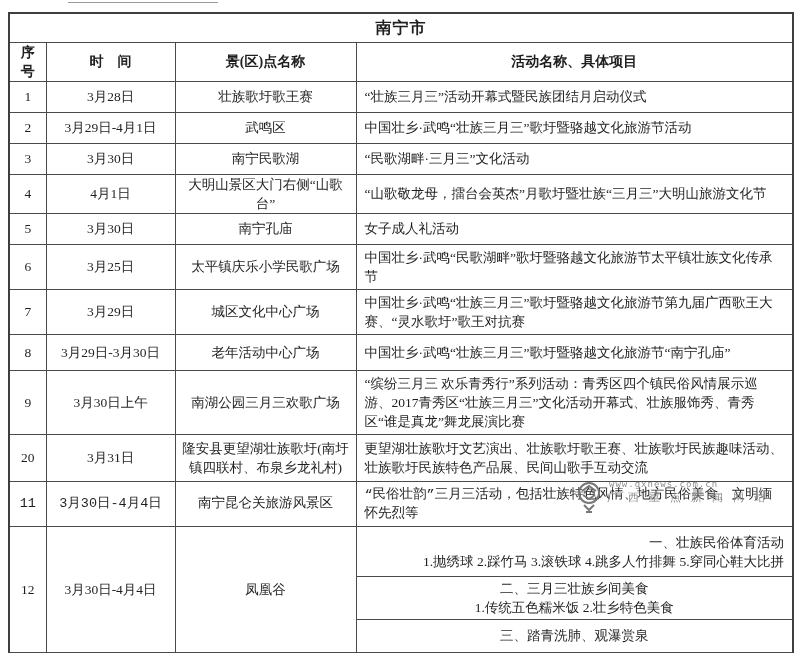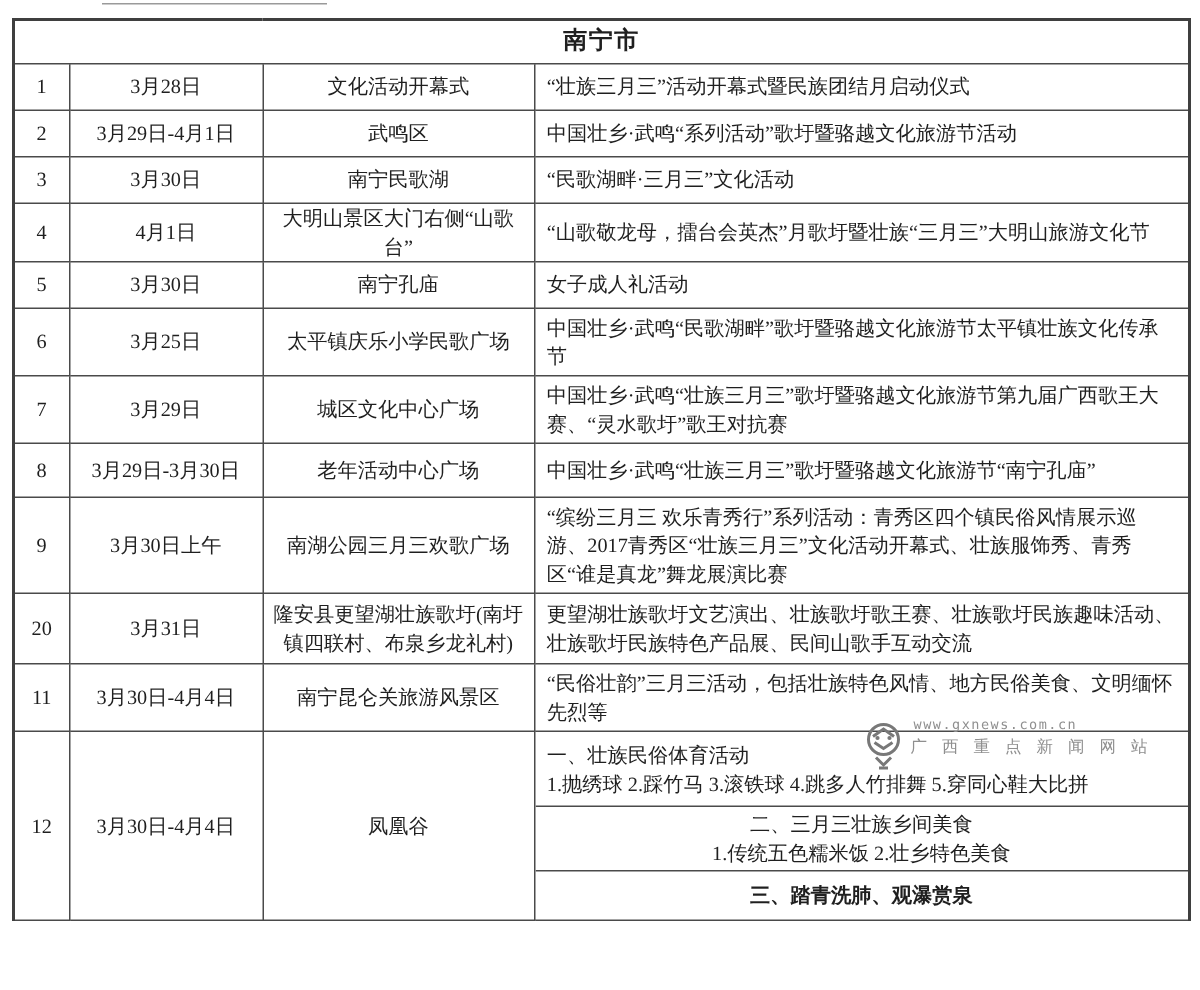--- a/index.html
+++ b/index.html
@@ -31,32 +31,32 @@
     text-align:center;font-weight:bold;font-size:14px;
   }
   .c-no,.c-time,.c-venue{text-align:center;}
   .c-act{text-align:left;padding:3px 8px;}
   .c-act-multi{padding:0;}
   .sub-act{
     display:flex;flex-direction:column;justify-content:center;
     padding:3px 8px;box-sizing:border-box;
   }
   .sub-act + .sub-act{border-top:1px solid #4a4a4a;text-align:center;}
-  .sub-a{height:48px;}
+  .sub-a{height:48px;align-items:flex-end;}
   .sub-b{height:43px;}
-  .sub-c{height:32px;font-weight:bold;}
+  .sub-c{height:32px;}
   
   .hr-title{height:29px;}
   .hr-head{height:29px;}
   .r-s{height:31px;}
   .r-7{height:43px;}
   .r-8{height:36px;}
   .r-9{height:58px;}
   .r-10{height:47px;}
-  .r-11{height:29px;}
+  .r-11{height:29px;font-family:Liberation Mono, monospace;}
   .r-12{height:126px;}
   
   .watermark{
     position:absolute;left:574px;top:479px;width:222px;height:40px;
     display:flex;align-items:flex-start;pointer-events:none;
   }
   .wm-logo{flex:0 0 auto;margin-top:2px;}
   .wm-text{flex:1;margin-left:3px;}
   .wm-line1{display:flex;align-items:baseline;white-space:nowrap;}
   .wm-name{
@@ -81,32 +81,38 @@
   <colgroup>
     <col style="width:37px">
       <col style="width:129px">
       <col style="width:181px">
       <col style="width:437px">
   </colgroup>
   <tbody>
     <tr class="hr-title">
       <td class="title-cell" colspan="4">南宁市</td>
     </tr>
+    <tr class="hr-head">
+      <td class="head-cell">序号</td>
+      <td class="head-cell">时　间</td>
+      <td class="head-cell">景(区)点名称</td>
+      <td class="head-cell">活动名称、具体项目</td>
+    </tr>
 
     <tr class="r-s">
       <td class="c-no">1</td>
       <td class="c-time">3月28日</td>
-      <td class="c-venue">文化活动开幕式</td>
+      <td class="c-venue">壮族歌圩歌王赛</td>
       <td class="c-act">“壮族三月三”活动开幕式暨民族团结月启动仪式</td>
     </tr>
     <tr class="r-s">
       <td class="c-no">2</td>
       <td class="c-time">3月29日-4月1日</td>
       <td class="c-venue">武鸣区</td>
-      <td class="c-act">中国壮乡·武鸣“系列活动”歌圩暨骆越文化旅游节活动</td>
+      <td class="c-act">中国壮乡·武鸣“壮族三月三”歌圩暨骆越文化旅游节活动</td>
     </tr>
     <tr class="r-s">
       <td class="c-no">3</td>
       <td class="c-time">3月30日</td>
       <td class="c-venue">南宁民歌湖</td>
       <td class="c-act">“民歌湖畔·三月三”文化活动</td>
     </tr>
     <tr class="r-s">
       <td class="c-no">4</td>
       <td class="c-time">4月1日</td>

